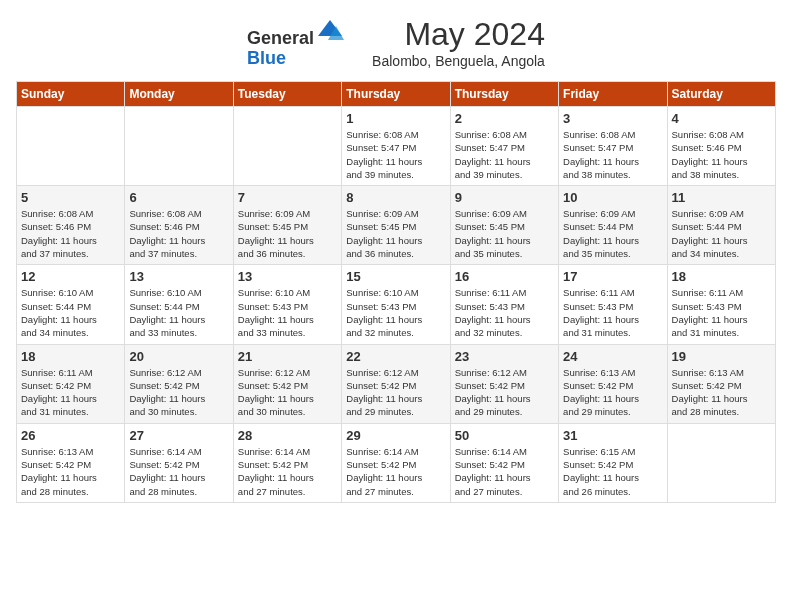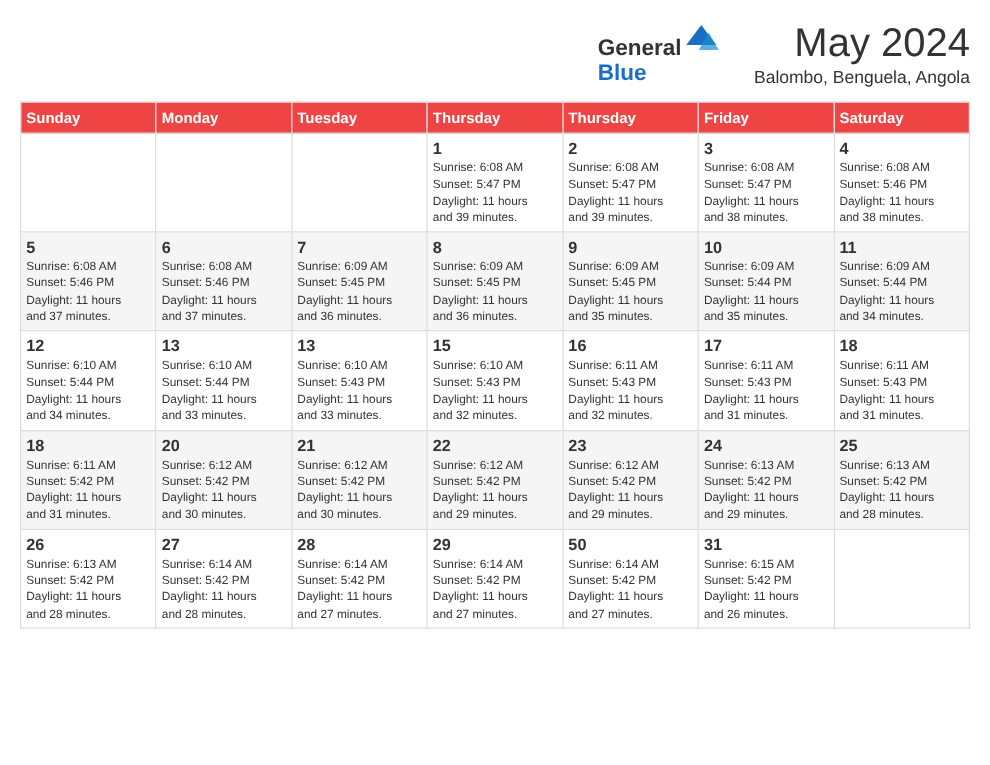--- a/index.html
+++ b/index.html
@@ -5,21 +5,21 @@
     * { box-sizing: border-box; margin: 0; padding: 0; }
     body {
       font-family: Arial, sans-serif;
       background: #fff;
       width: 792px;
       min-height: 612px;
       padding: 16px;
     }
     .header {
       display: flex;
-      justify-content: flex-end;
+      justify-content: center;
       align-items: flex-start;
       margin-bottom: 12px;
     }
     .logo {
       display: flex;
       align-items: center;
     }
     .logo-text {
       font-size: 18px;
       font-weight: bold;
@@ -42,21 +42,21 @@
       font-size: 14px;
       color: #333;
       margin-left: 28px;
     }
     .calendar {
       width: 100%;
       border-collapse: collapse;
       font-size: 10px;
     }
     .calendar thead th {
-      background: #ef4444;
+      background: #c2410c;
       color: #fff;
       padding: 5px 4px;
       text-align: left;
       font-size: 12px;
       font-weight: bold;
       border: 1px solid #ddd;
     }
     .calendar tbody td {
       vertical-align: top;
       border: 1px solid #ddd;
@@ -215,21 +215,21 @@
         </td>
         <td>
           <div class="day-number">23</div>
           <div class="day-info">Sunrise: 6:12 AM<br>Sunset: 5:42 PM<br>Daylight: 11 hours<br>and 29 minutes.</div>
         </td>
         <td>
           <div class="day-number">24</div>
           <div class="day-info">Sunrise: 6:13 AM<br>Sunset: 5:42 PM<br>Daylight: 11 hours<br>and 29 minutes.</div>
         </td>
         <td>
-          <div class="day-number">25</div>
+          <div class="day-number">19</div>
           <div class="day-info">Sunrise: 6:13 AM<br>Sunset: 5:42 PM<br>Daylight: 11 hours<br>and 28 minutes.</div>
         </td>
       </tr>
       <tr>
         <td>
           <div class="day-number">26</div>
           <div class="day-info">Sunrise: 6:13 AM<br>Sunset: 5:42 PM<br>Daylight: 11 hours<br>and 28 minutes.</div>
         </td>
         <td>
           <div class="day-number">27</div>

